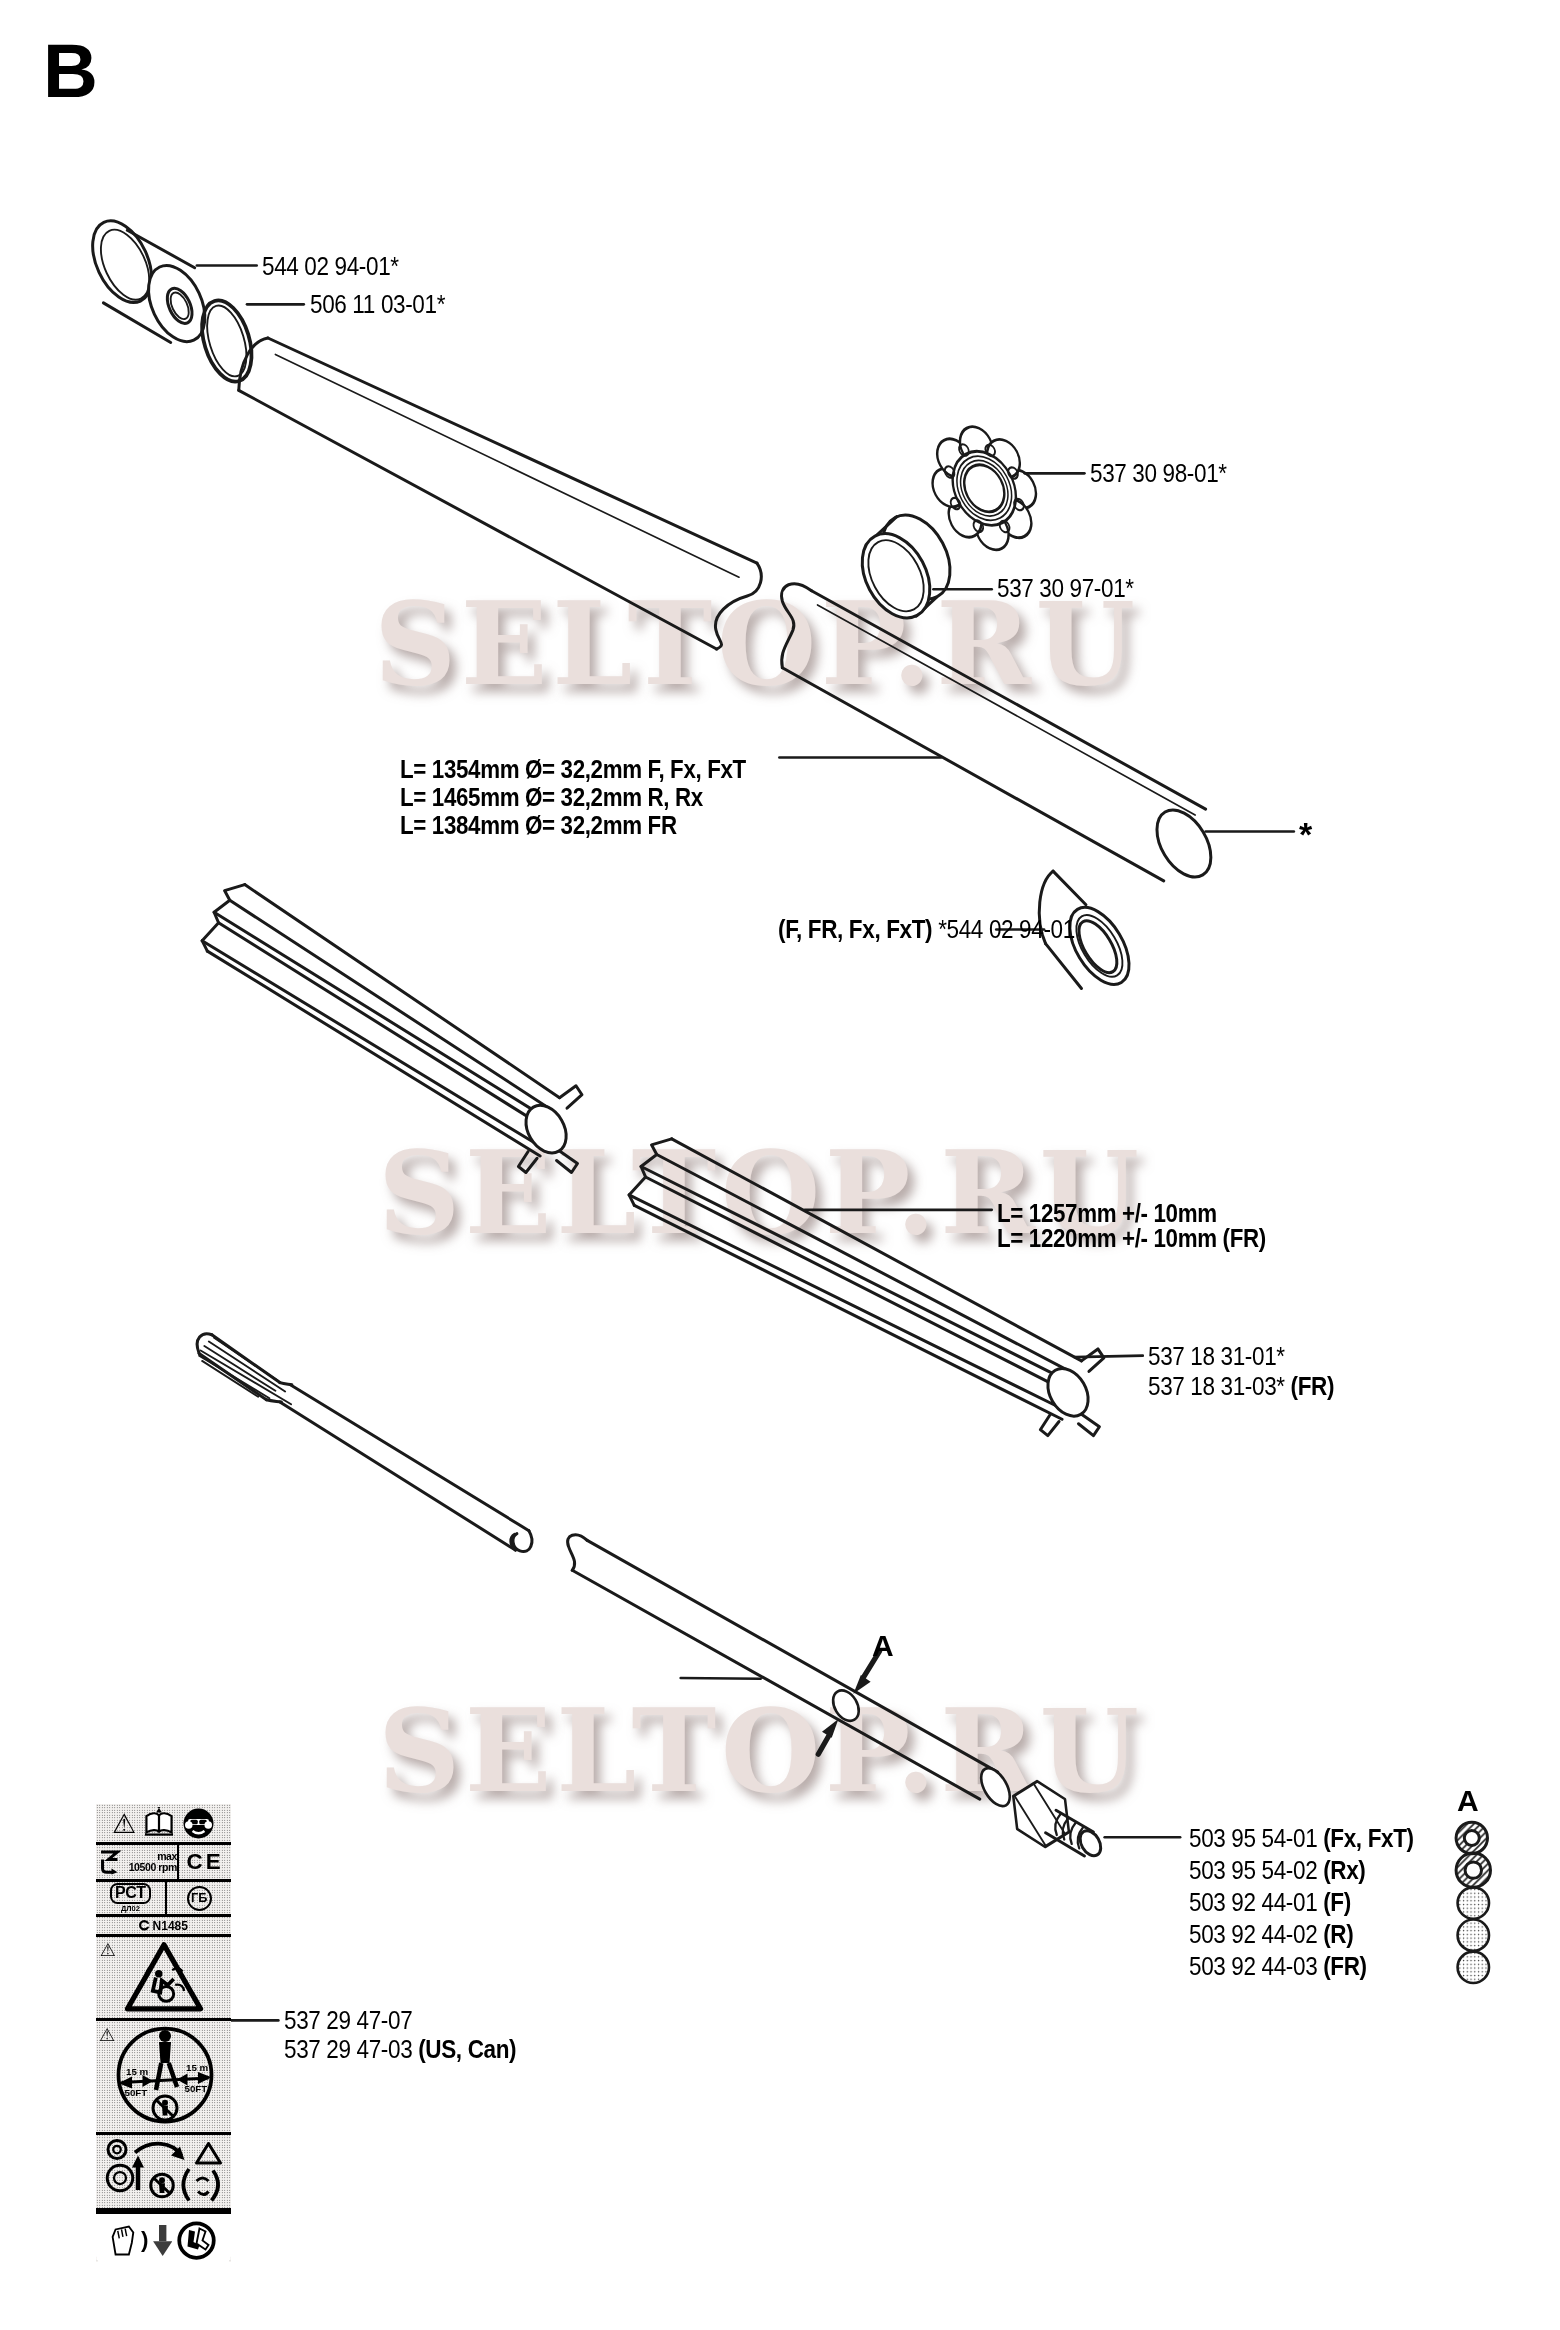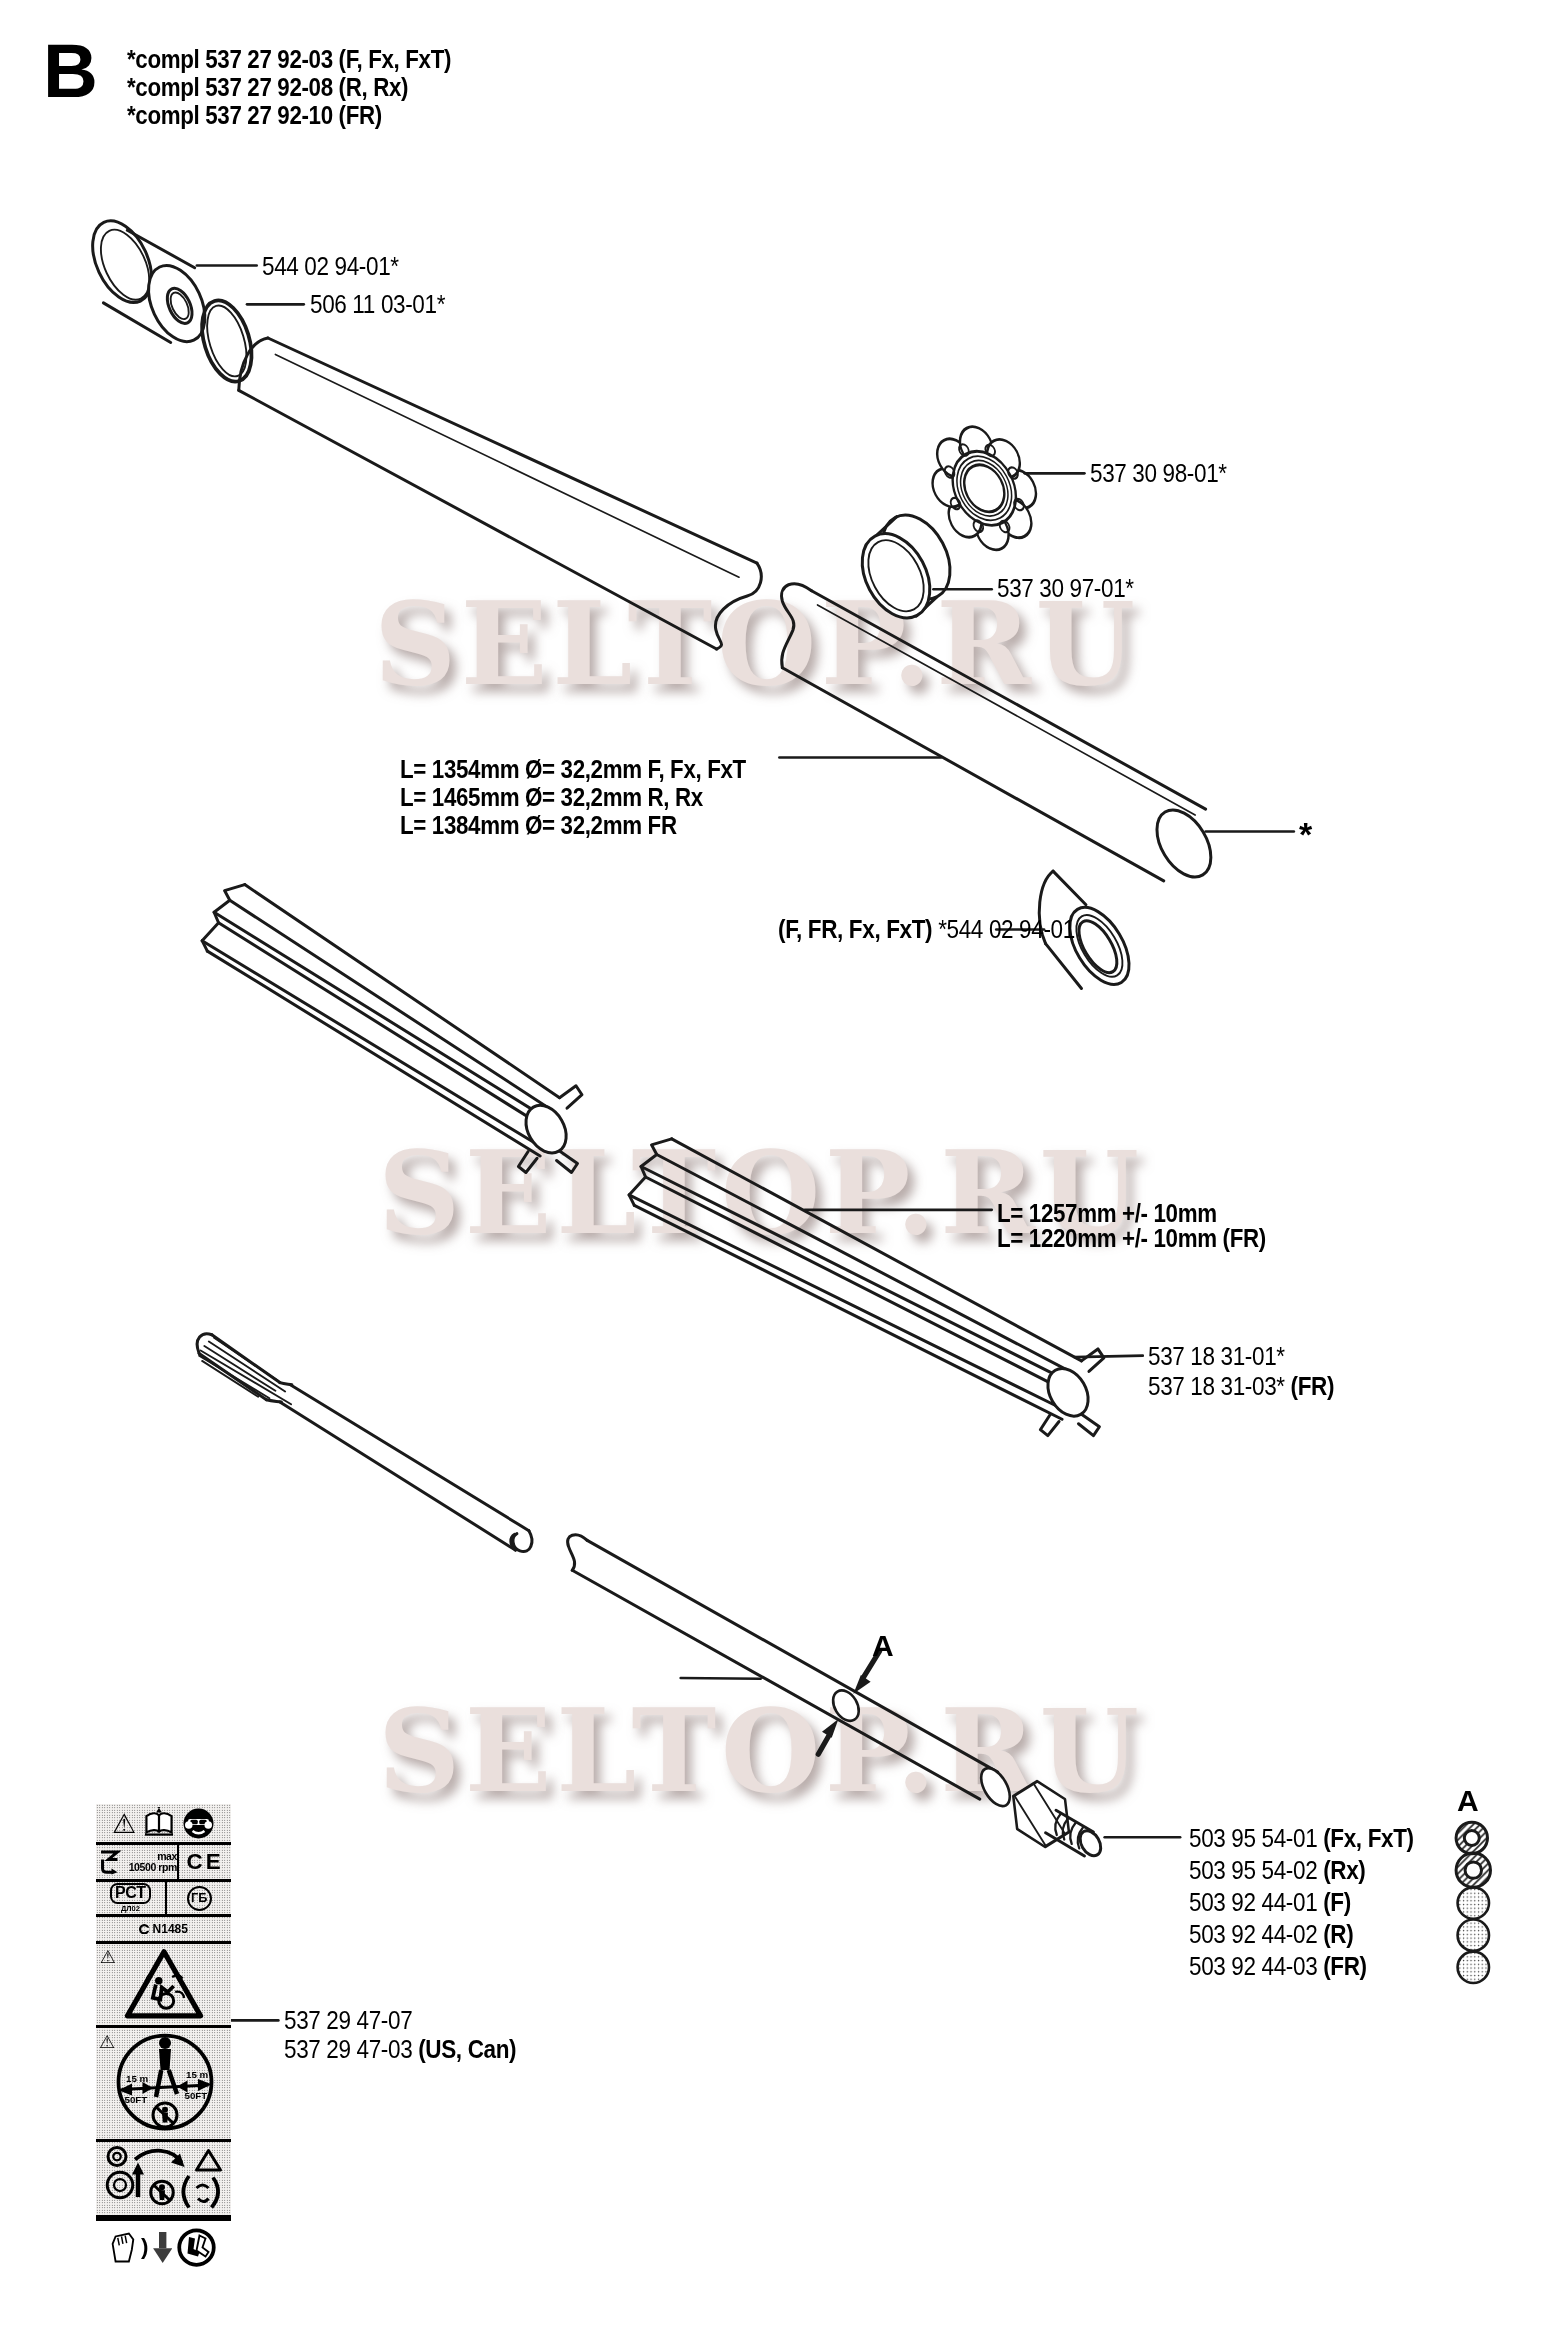--- a/index.html
+++ b/index.html
@@ -216,25 +216,20 @@
         <circle cx="1970" cy="2501" r="11" fill="#fff"></circle>
         <circle cx="1970" cy="2545" r="21" fill="url(#dots)" stroke-width="3.5"></circle>
         <circle cx="1970" cy="2588" r="21" fill="url(#dots)" stroke-width="3.5"></circle>
         <circle cx="1970" cy="2631" r="21" fill="url(#dots)" stroke-width="3.5"></circle>
       </g>
     </g>
   </svg>
 
   <div class="abs over b" style="left:43px;top:33px;font-size:76px;line-height:75px;">B</div>
 
-  <div class="abs over" style="left:127px;top:45px;">
-    <div class="dims" style="line-height:28px;">*compl 537 27 92-03 (F, Fx, FxT)</div>
-    <div class="dims" style="line-height:28px;">*compl 537 27 92-08 (R, Rx)</div>
-    <div class="dims" style="line-height:28px;">*compl 537 27 92-10 (FR)</div>
-  </div>
 
   <div class="abs over lbl" style="left:262px;top:251px;">544 02 94-01*</div>
   <div class="abs over lbl" style="left:310px;top:289px;">506 11 03-01*</div>
   <div class="abs over lbl" style="left:1090px;top:458px;">537 30 98-01*</div>
   <div class="abs over lbl" style="left:997px;top:573px;">537 30 97-01*</div>
 
   <div class="abs over" style="left:400px;top:743px;margin-top:12px;">
     <div class="dims" style="line-height:28px;">L= 1354mm Ø= 32,2mm F, Fx, FxT</div>
     <div class="dims" style="line-height:28px;">L= 1465mm Ø= 32,2mm R, Rx</div>
     <div class="dims" style="line-height:28px;">L= 1384mm Ø= 32,2mm FR</div>
@@ -332,21 +327,21 @@
       <div class="cell" style="width:69px;">
         <span style="font-size:16px;font-weight:700;border:2.2px solid #000;border-radius:7.5px;padding:0 3px;line-height:16.5px;text-align:center;">РСТ</span>
         <span style="font-size:7.5px;font-weight:700;">ДЛ02</span>
       </div>
       <div class="vdiv"></div>
       <div class="cell" style="flex:1;">
         <span style="font-size:12.7px;font-weight:700;border:2.2px solid #000;border-radius:50%;width:21px;height:21px;display:flex;align-items:center;justify-content:center;">ГБ</span>
       </div>
     </div>
 
-    <div class="drow" style="height:27px;gap:3px;">
+    <div class="drow" style="height:20px;gap:3px;">
       <svg width="10.5" height="10.5" viewBox="0 0 14 14">
         <circle cx="7" cy="7" r="5.5" fill="none" stroke="#000" stroke-width="3"></circle>
         <rect x="9" y="5" width="5" height="4" fill="#f4f2f0"></rect>
       </svg>
       <span style="font-size:12px;font-weight:700;">N1485</span>
     </div>
 
     <div class="drow" style="height:84px;">
       <span class="warnglyph" style="position:absolute;left:3.7px;top:1.5px;font-size:18px;">⚠</span>
       <svg width="82" height="75" viewBox="0 0 110 100">

